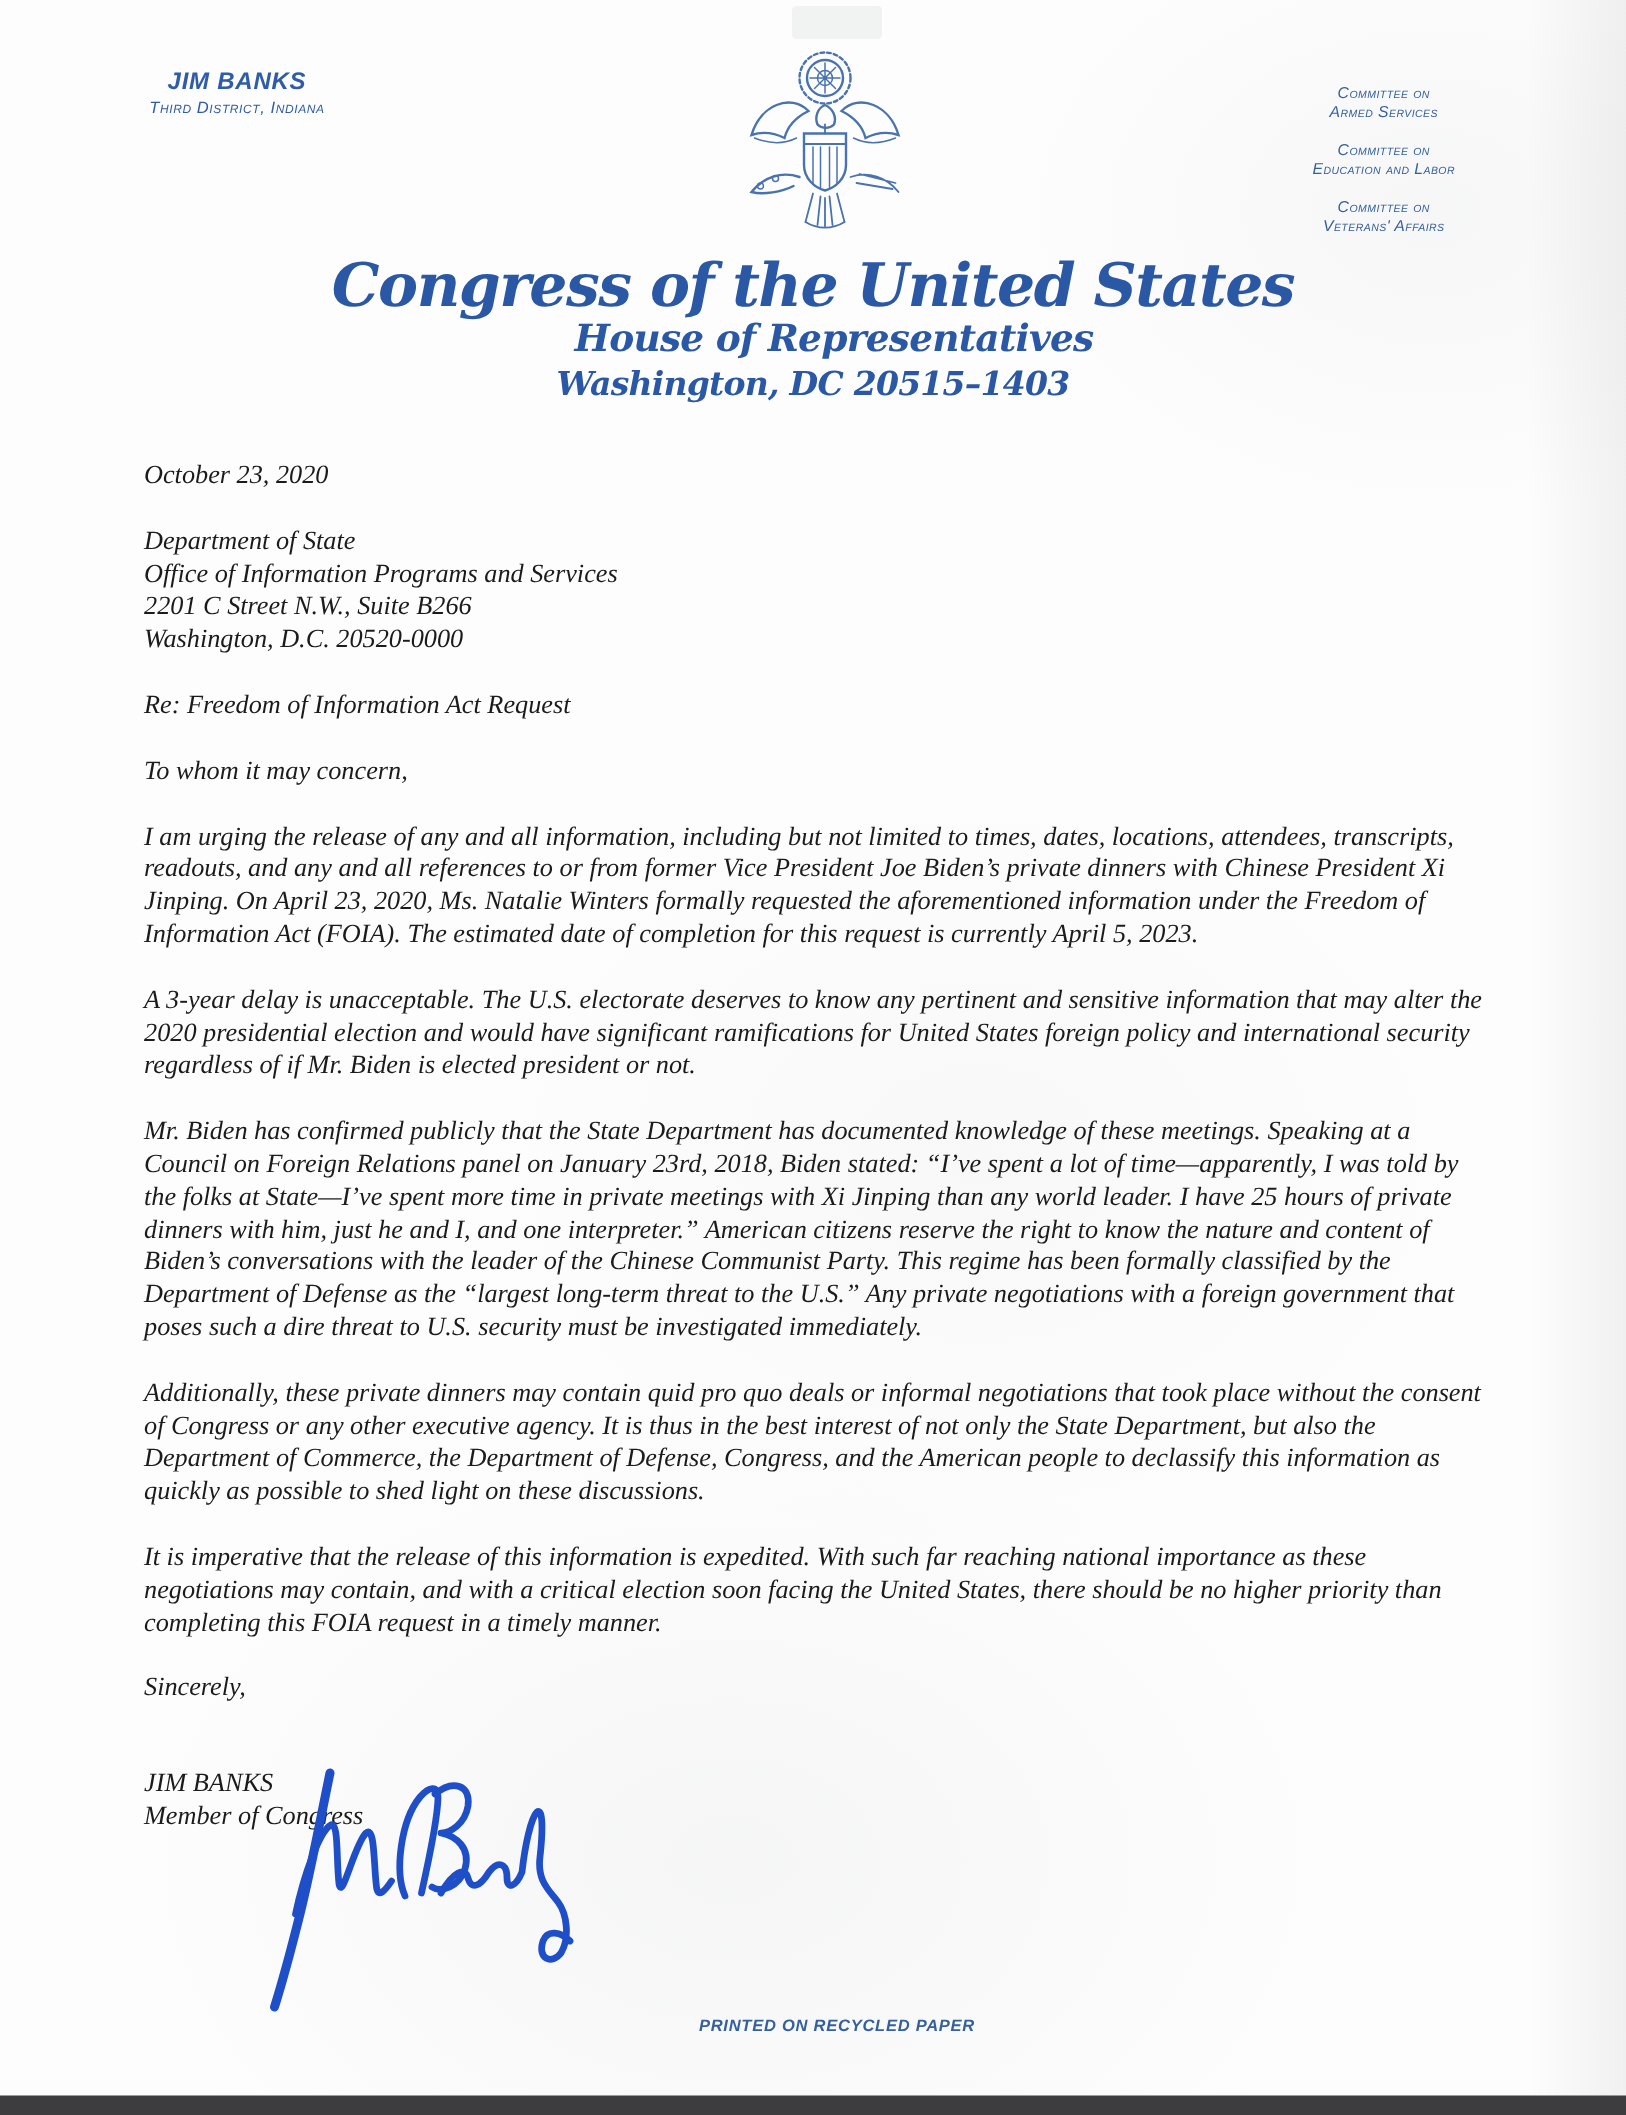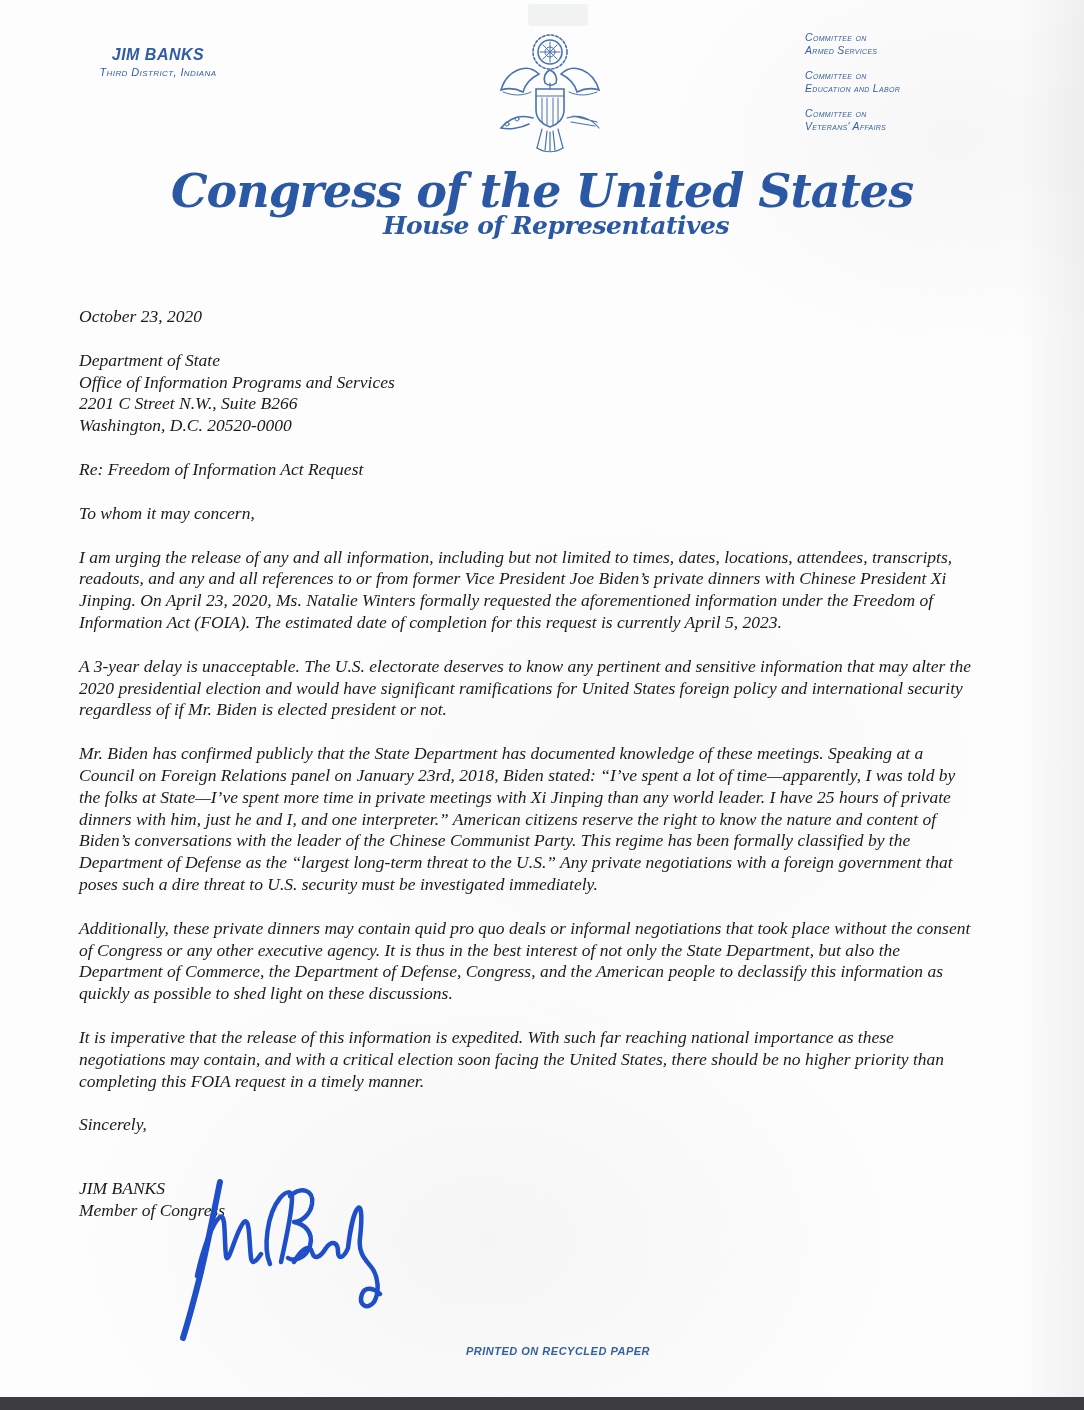--- a/index.html
+++ b/index.html
@@ -23,37 +23,37 @@
   
   .member-block{
     position:absolute;left:48px;top:46px;width:220px;
     text-align:center;color:#2f5ca8;
     font-family:"Liberation Sans", sans-serif;
   }
   .member-name{font-size:16px;font-weight:bold;letter-spacing:.5px;}
   .member-district{font-size:11px;font-variant:small-caps;letter-spacing:.4px;margin-top:2px;}
   .seal{position:absolute;left:487px;top:26px;width:126px;height:140px;}
   .committees{
-    position:absolute;right:44px;top:31px;width:235px;
-    text-align:left;color:#35609f;
+    position:absolute;right:44px;top:56px;width:235px;
+    text-align:center;color:#35609f;
     font-family:"Liberation Sans", sans-serif;
     font-size:10.5px;font-variant:small-caps;letter-spacing:.3px;
   }
   .committee{margin-bottom:12px;line-height:13px;}
   .congress-title{
     position:absolute;left:0;top:172px;width:100%;
     text-align:center;color:#2b58a5;
     font-family:"DejaVu Serif", serif;font-weight:bold;
   }
-  .congress-title .t1{font-size:46px;letter-spacing:-1px;line-height:38px;}
+  .congress-title .t1{font-size:40px;letter-spacing:-1px;line-height:38px;}
   .congress-title .t2{font-size:25px;letter-spacing:-.5px;line-height:32px;padding-left:28px;}
   .congress-title .t3{font-size:22px;letter-spacing:-.5px;line-height:28px;}
   
   .letter{
-    position:absolute;left:79px;top:306px;width:896px;
+    position:absolute;left:96px;top:306px;width:896px;
     color:#1b1b1b;font-size:17.5px;line-height:21.8px;
   }
   .letter .block{margin:0 0 22px 0;}
   .letter p{margin:0 4px 22px 0;text-align:left;}
   .closing{margin:0 0 42px 0;}
   .signer div{line-height:21.8px;}
   
   .signature{position:absolute;left:163px;top:1172px;width:230px;height:170px;pointer-events:none;}
   
   .print-note{
@@ -118,20 +118,21 @@
     </div>
     <div class="committee">
       <div>Committee on</div>
       <div>Veterans' Affairs</div>
     </div>
   </div>
 
   <div class="congress-title">
     <div class="t1">Congress of the United States</div>
     <div class="t2">House of Representatives</div>
+    <div class="t3">Washington, DC 20515–1403</div>
   </div>
 
   <div class="letter">
     <div class="block">October 23, 2020</div>
 
     <div class="block">
       <div>Department of State</div>
       <div>Office of Information Programs and Services</div>
       <div>2201 C Street N.W., Suite B266</div>
       <div>Washington, D.C. 20520-0000</div>

